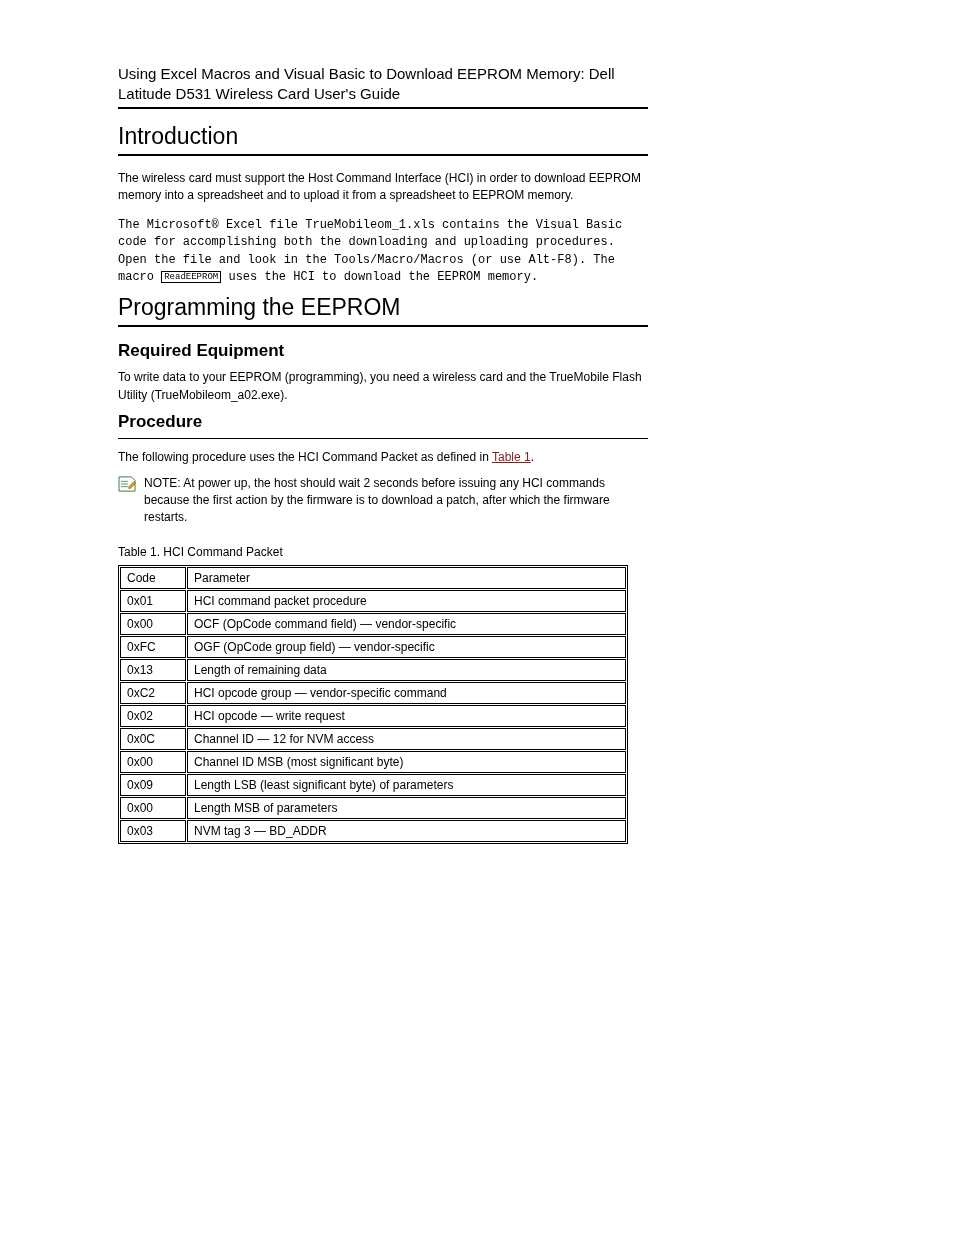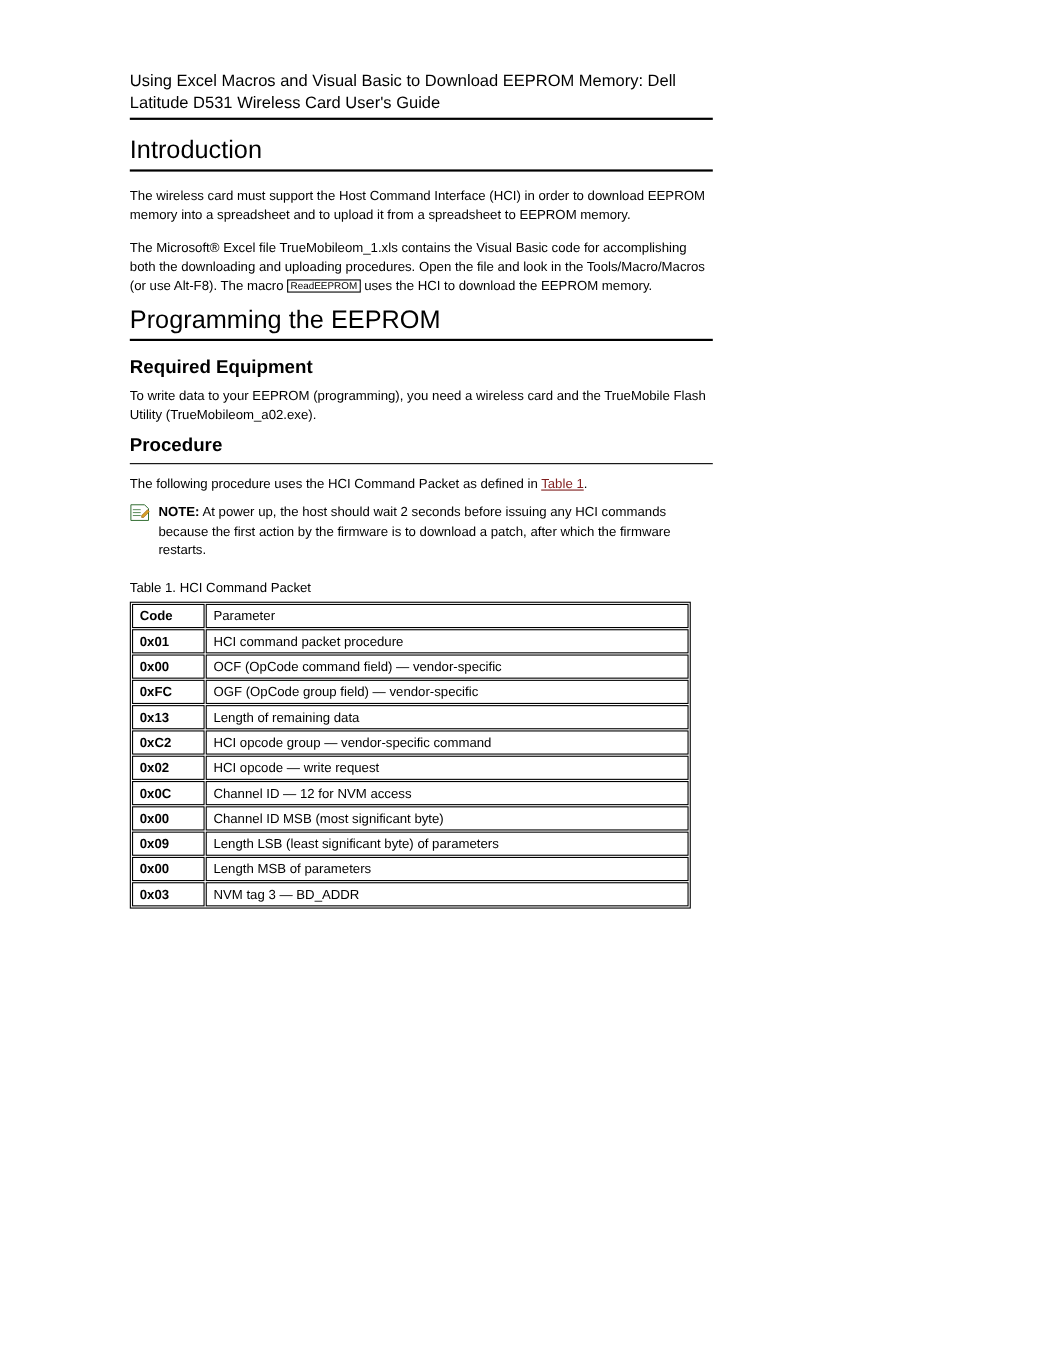--- a/index.html
+++ b/index.html
@@ -40,20 +40,21 @@
     margin: 6px 0 2px 0;
     font-weight: 700;
   }
   .body-text {
     font-size: 12px;
     line-height: 1.45;
     margin: 8px 0;
   }
   .body-text.indent {
     margin-top: 12px;
+    font-family: Liberation Mono, monospace;
   }
   .macro-box {
     border: 1px solid #000;
     display: inline-block;
     padding: 0 2px;
     font-size: 9px;
     line-height: 10px;
     vertical-align: 1px;
   }
   a.link {
@@ -69,21 +70,21 @@
     height: 16px;
     margin-right: 8px;
     flex: 0 0 auto;
     margin-top: 1px;
   }
   .note-text {
     font-size: 12px;
     line-height: 1.45;
   }
   .note-text b {
-    font-weight: bold;
+    font-weight: normal;
     text-align: center;
   }
   .table-title {
     font-size: 12px;
     margin: 14px 0 6px 0;
   }
   table.cmd-table {
     border-collapse: separate;
     border-spacing: 1px;
     border: 1px solid #000;
@@ -95,21 +96,21 @@
     border: 1px solid #000;
     padding: 3px 6px;
     text-align: left;
     vertical-align: top;
   }
   table.cmd-table th {
     font-weight: normal;
   }
   table.cmd-table td.code,
   table.cmd-table th.code {
-    font-weight: bold;
+    font-weight: normal;
     width: 52px;
   }
 </style>
 </head>
 <body>
 
 <div class="page">
 
   <div class="page-title">Using Excel Macros and Visual Basic to Download EEPROM Memory: Dell Latitude D531 Wireless Card User's Guide</div>
   <hr class="hr-thick">

